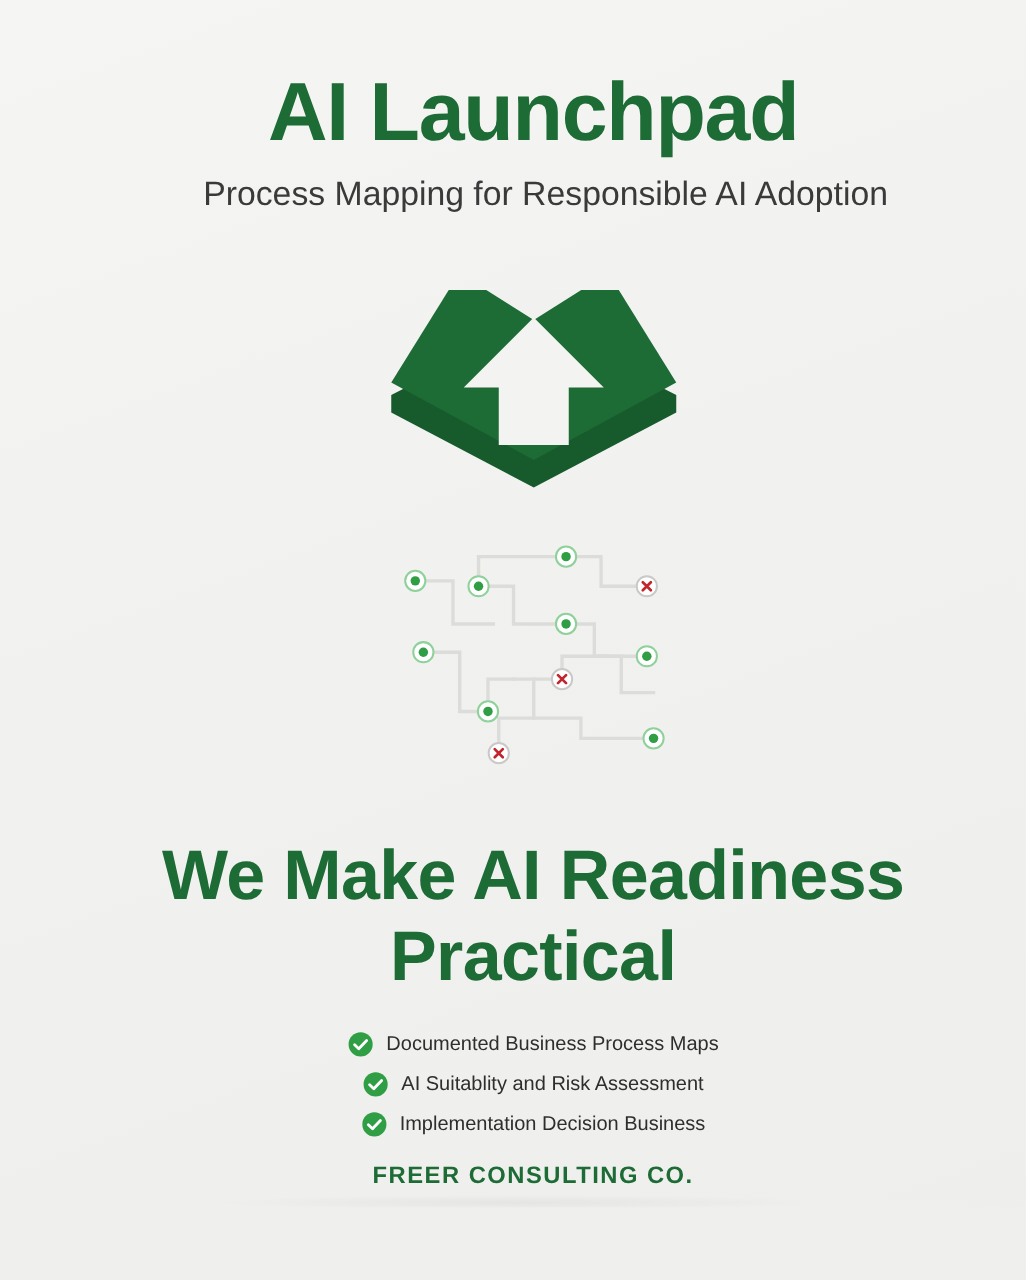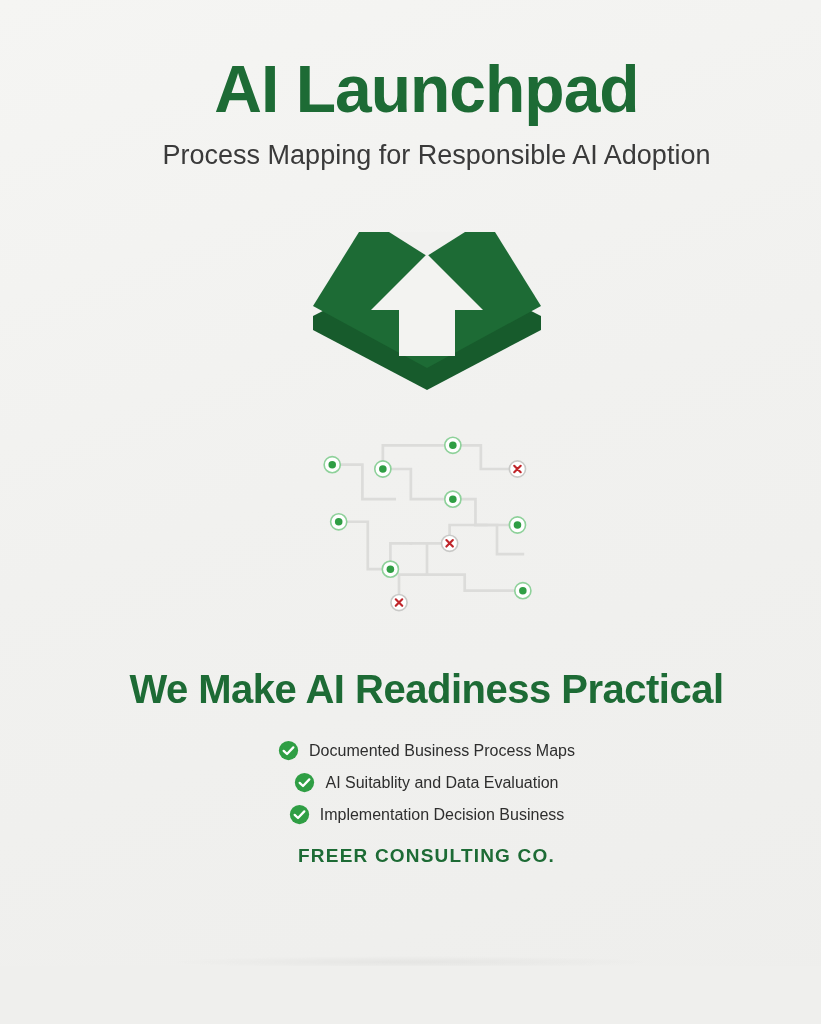--- a/index.html
+++ b/index.html
@@ -49,21 +49,21 @@
     justify-content: center;
   }
   .diagram-wrap {
     margin-top: 18px;
     width: 500px;
     height: 210px;
     position: relative;
   }
   .headline {
     margin-top: 44px;
-    font-size: 40px;
+    font-size: 56px;
     font-weight: bold;
     color: #1d6b35;
     text-align: center;
     letter-spacing: -0.5px;
   }
   .bullets {
     margin-top: 28px;
     display: flex;
     flex-direction: column;
     align-items: center;
@@ -213,21 +213,21 @@
       </svg>
       <span>Documented Business Process Maps</span>
     </div>
 
 
     <div class="bullet">
       <svg class="check" viewBox="0 0 24 24">
         <circle cx="12" cy="12" r="11" fill="#2f9e44"></circle>
         <path d="M6.5 12.4 L10.3 16 L17.5 8.4" fill="none" stroke="#ffffff" stroke-width="2.6" stroke-linecap="round" stroke-linejoin="round"></path>
       </svg>
-      <span>AI Suitablity and Data Evaluation</span>
+      <span>AI Suitablity and Risk Assessment</span>
     </div>
 
     <div class="bullet">
       <svg class="check" viewBox="0 0 24 24">
         <circle cx="12" cy="12" r="11" fill="#2f9e44"></circle>
         <path d="M6.5 12.4 L10.3 16 L17.5 8.4" fill="none" stroke="#ffffff" stroke-width="2.6" stroke-linecap="round" stroke-linejoin="round"></path>
       </svg>
       <span>Implementation Decision Business</span>
     </div>
 

